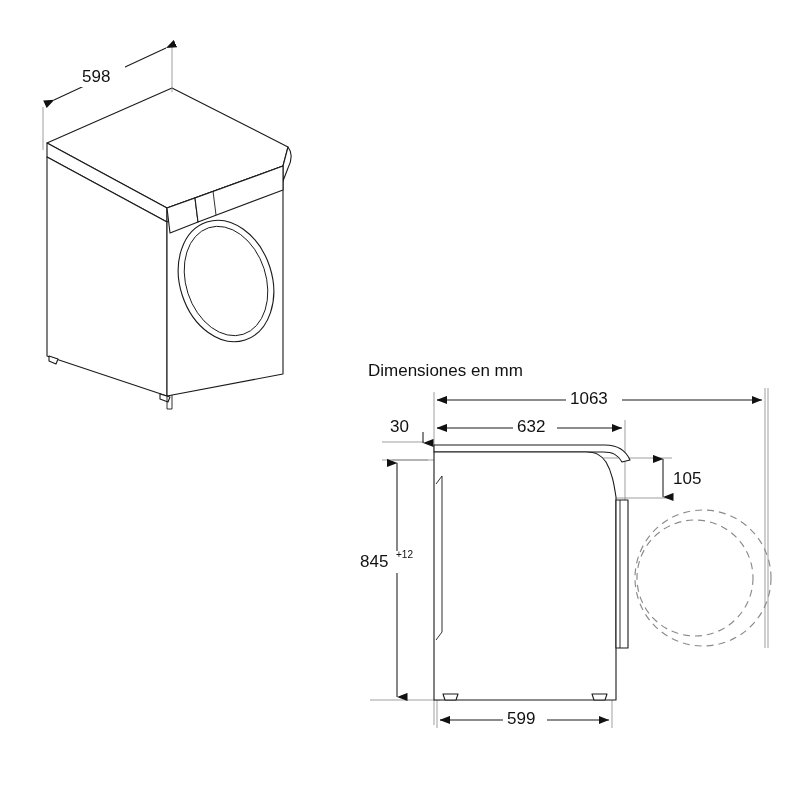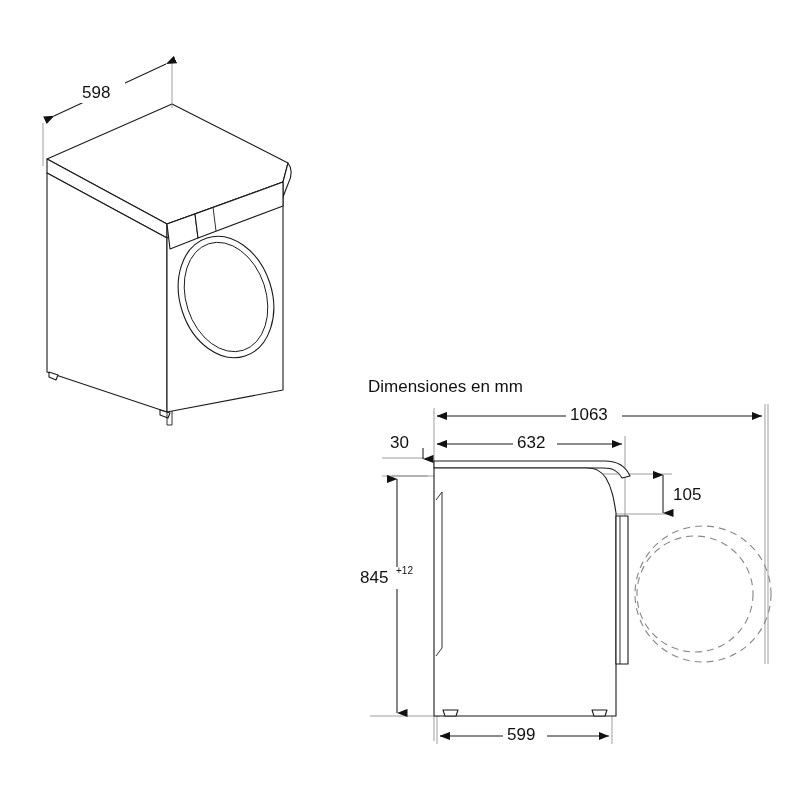--- a/index.html
+++ b/index.html
@@ -10,21 +10,21 @@
   }
   body {
     width: 800px;
     height: 800px;
     font-family: "Liberation Sans", sans-serif;
     overflow: hidden;
     position: relative;
   }
   #drawing-root {
     position: absolute;
-    top: 16px; left: 0;
+    top: 0; left: 0;
     width: 800px;
     height: 596px;
   }
   svg.dwg {
     display: block;
     width: 800px;
     height: 800px;
     background: #ffffff;
   }
   .dim-text {

